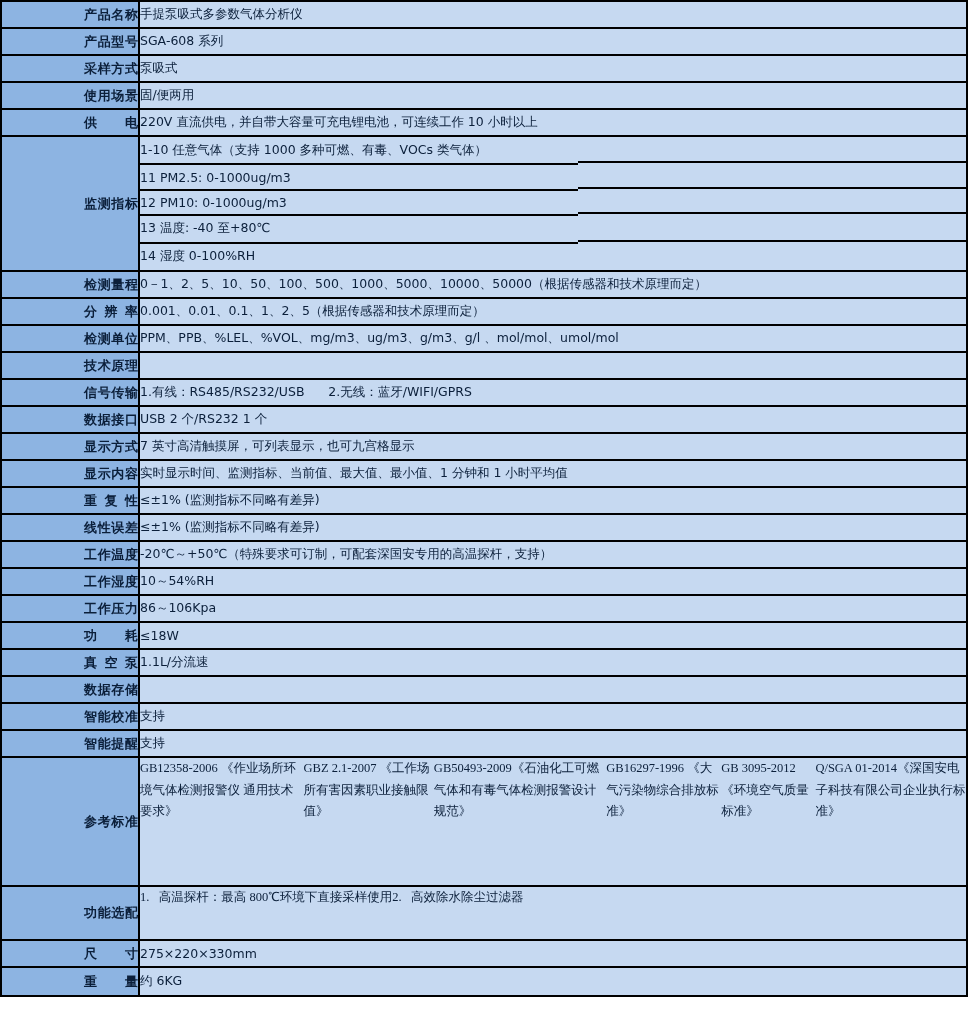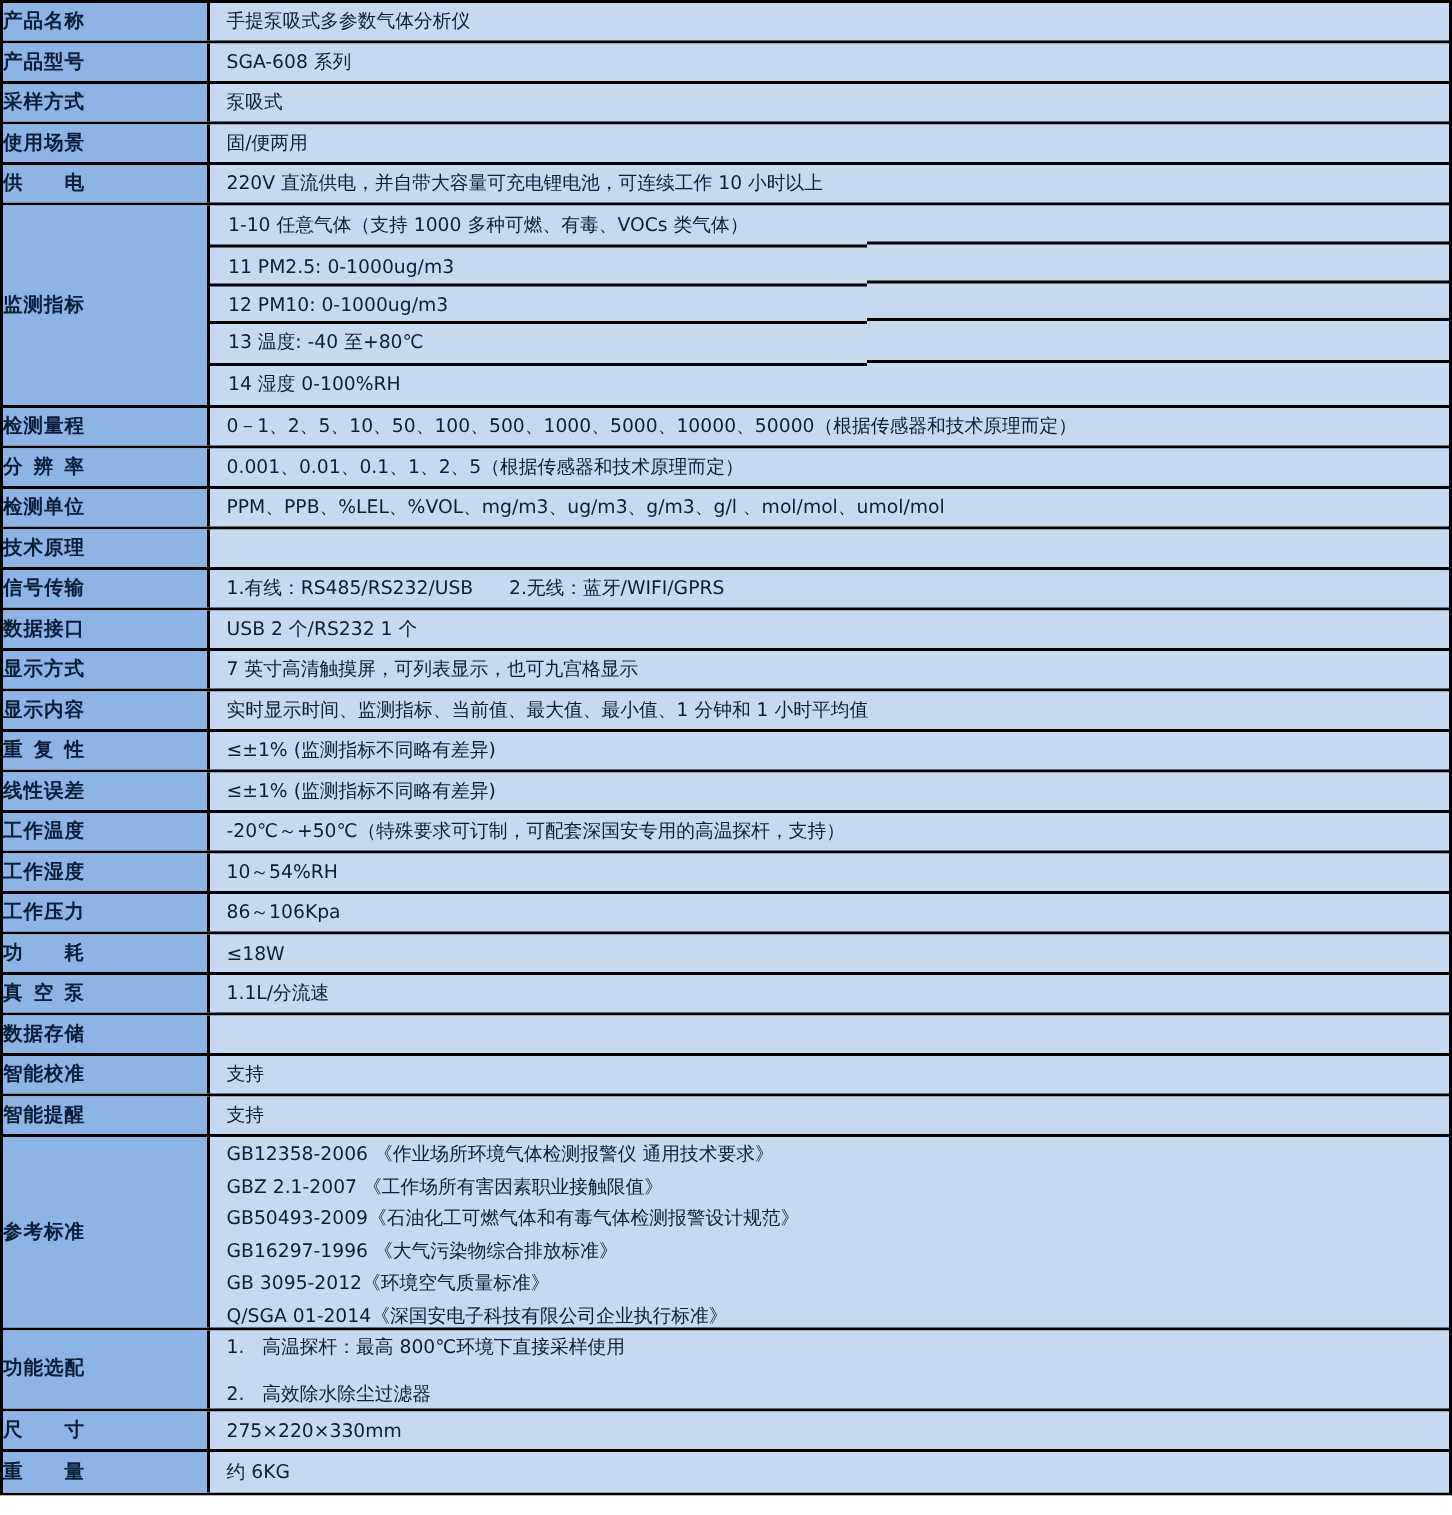--- a/index.html
+++ b/index.html
@@ -27,62 +27,63 @@
   .row.sub{height:135px;}
   .row.lines-6{height:129px;}
   .row.lines-2{height:54px;}
   .lab-cell{
     flex:0 0 138px;
     box-sizing:border-box;
     background:var(--label-bg);
     border-right:2px solid var(--border-color);
     display:flex;
     align-items:center;
-    justify-content:flex-start;
+    justify-content:flex-end;
   }
   .lab{
     display:inline-block;
     width:54px;
     font-weight:bold;
     font-size:13px;
     line-height:14px;
     text-align:justify;
     text-align-last:justify;
     white-space:nowrap;
   }
   .val-cell{
     flex:1 1 auto;
     box-sizing:border-box;
     display:flex;
     align-items:center;
-    padding-left:11px;
+    padding-left:0;
     font-size:12.5px;
     white-space:pre-wrap;
     overflow:hidden;
   }
   .row.sub .val-cell{
     flex-direction:column;
     align-items:stretch;
     padding-left:0;
   }
   .sub-row{
     flex:1 1 auto;
     display:flex;
     align-items:center;
-    padding-left:12px;
+    padding-left:0;
     position:relative;
   }
   .sub-sep{position:absolute;left:0;right:0;bottom:0;height:0;}
   .sub-sep .sl,.sub-sep .sr{display:block;position:absolute;height:2px;background:var(--border-color);}
   .sub-sep .sl{left:0;width:53%;top:-1px;}
   .sub-sep .sr{left:53%;right:0;top:-3px;}
   .row.lines-6 .val-cell,.row.lines-2 .val-cell{
-    flex-direction:column;
-    justify-content:space-between;
+    flex-direction:row;
+    justify-content:flex-start;
     align-items:stretch;
+    font-family:Liberation Serif, serif;
   }
   .row.lines-6 .line{line-height:21.5px;}
   .row.lines-2 .line{line-height:21px;}
 </style>
 </head>
 <body>
 
 <div class="spec-table">
     <div class="row">
       <div class="lab-cell">

